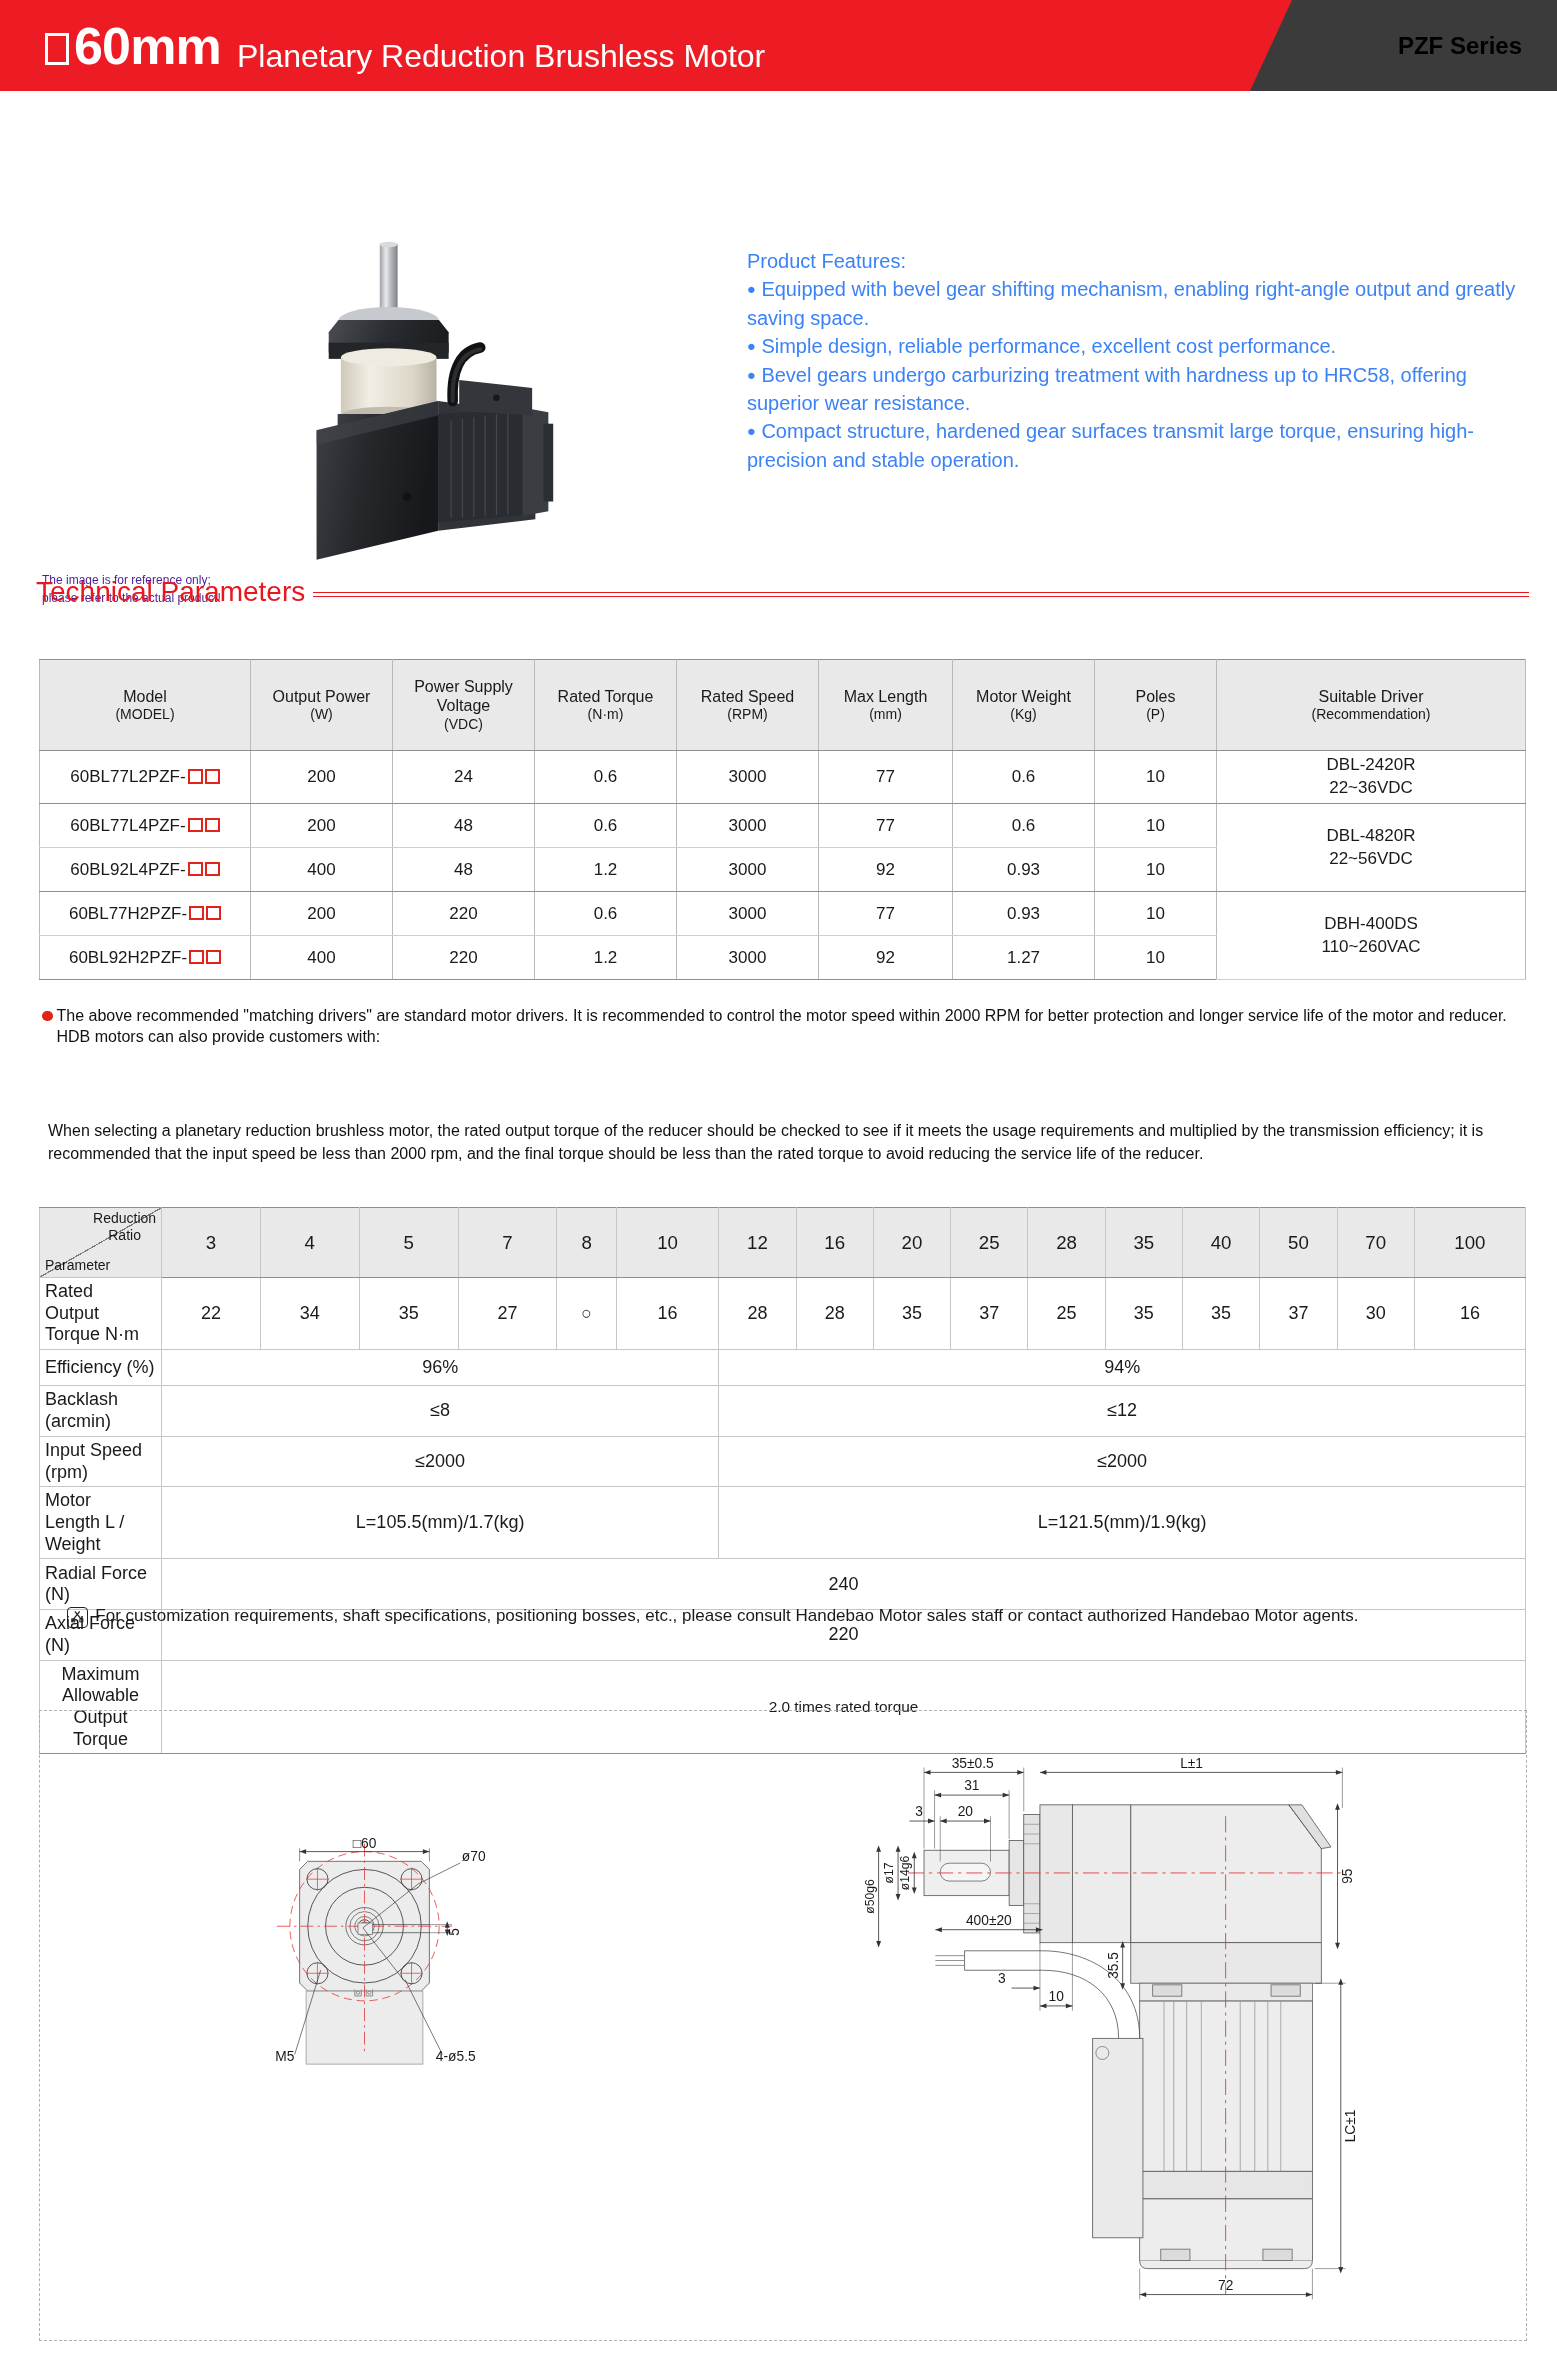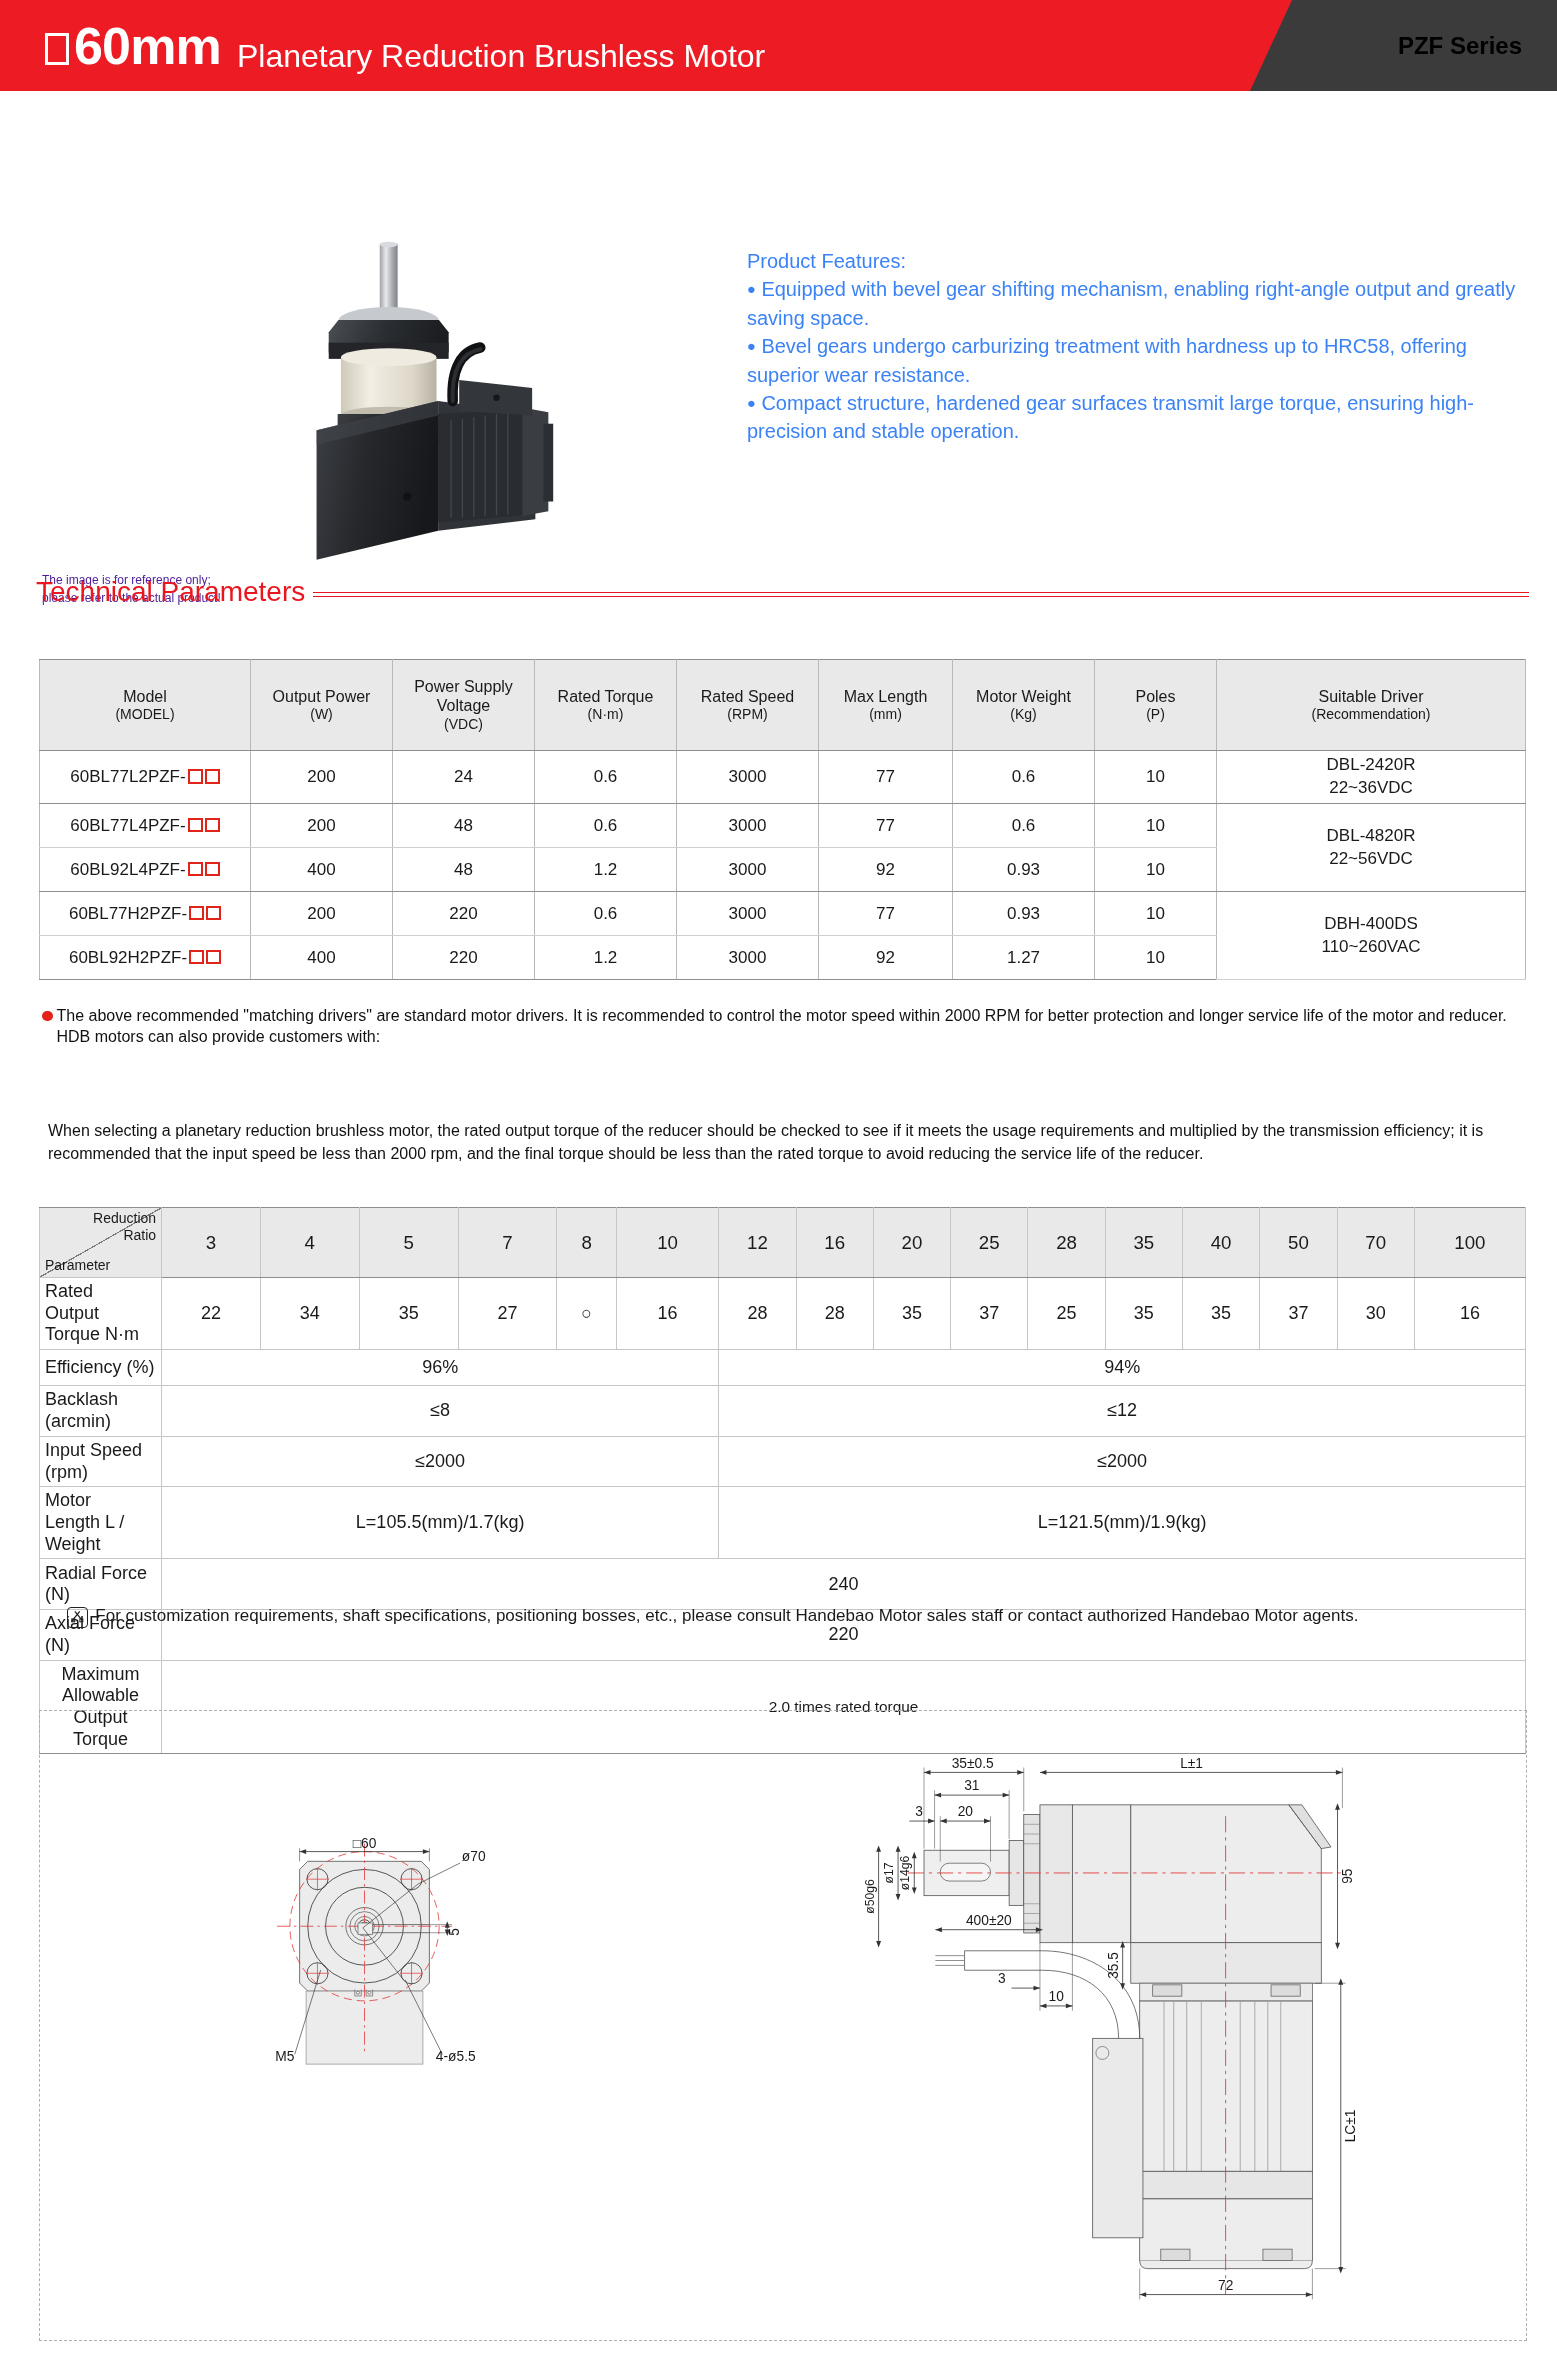--- a/index.html
+++ b/index.html
@@ -260,21 +260,21 @@
     position: absolute;
     left: 0; top: 0;
     width: 100%; height: 100%;
     background: linear-gradient(to bottom right,
       rgba(0,0,0,0) calc(50% - 0.6px), #7a7a7a calc(50% - 0.6px),
       #7a7a7a calc(50% + 0.6px), rgba(0,0,0,0) calc(50% + 0.6px));
   }
   .corner-cell .lbl-ratio {
     position: absolute;
     right: 4.9px; top: 2.4px;
-    text-align: right;
+    text-align: center;
     font-size: 14px;
     line-height: 1.18;
     white-space: pre-line;
   }
   .corner-cell .lbl-param {
     position: absolute;
     left: 4.9px; bottom: 4px;
     font-size: 14px;
   }
   .red-table .ratio-h {
@@ -420,20 +420,21 @@
       <circle cx="372" cy="208" r="4" fill="#15171a"></circle>
     </svg>
   </div>
 
   <div class="photo-caption">The image is for reference only;
 please refer to the actual product!</div>
 
   <div class="features">
     <p>Product Features:</p>
     <p><span class="feat-bullet">●</span> <span>Equipped with bevel gear shifting mechanism, enabling right-angle output and greatly saving space.</span></p>
+    <p><span class="feat-bullet">●</span> <span>Simple design, reliable performance, excellent cost performance.</span></p>
     <p><span class="feat-bullet">●</span> <span>Bevel gears undergo carburizing treatment with hardness up to HRC58, offering superior wear resistance.</span></p>
     <p><span class="feat-bullet">●</span> <span>Compact structure, hardened gear surfaces transmit large torque, ensuring high-precision and stable operation.</span></p>
   </div>
 </div>
 
 <div class="sec-head">
   <div class="sec-head-text">Technical Parameters</div>
   <div class="sec-head-rules">
       <div></div>
       <div></div>

